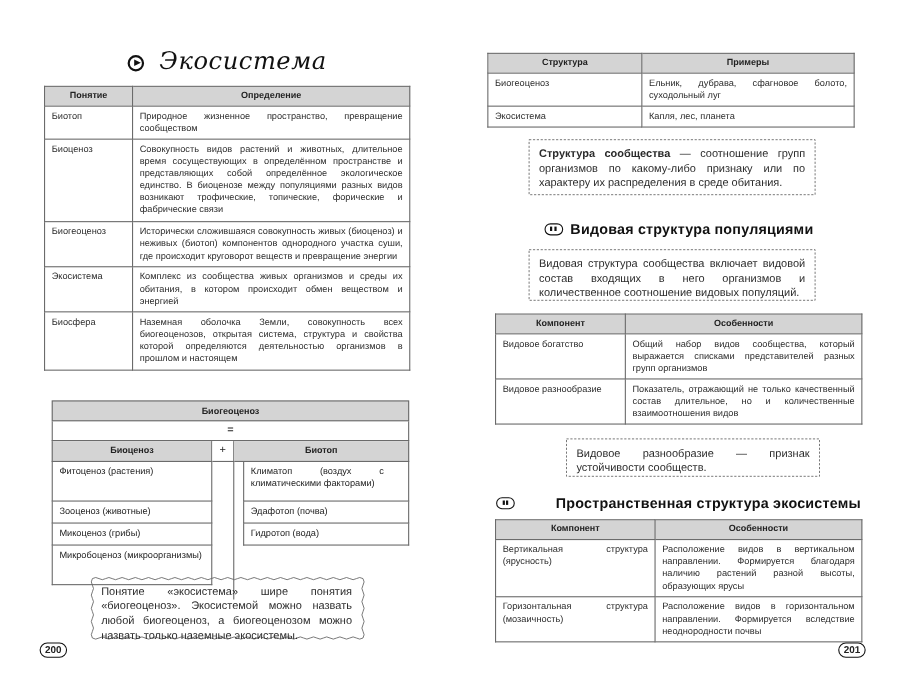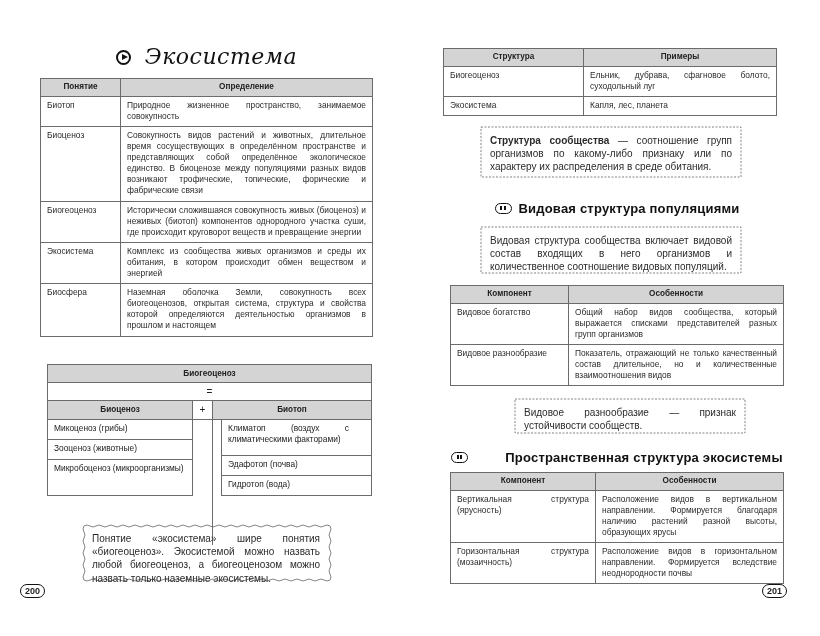--- a/index.html
+++ b/index.html
@@ -76,21 +76,21 @@
         <col class="c1">
         <col>
       </colgroup>
     <tbody>
         <tr>
       <th>Понятие</th>
       <th>Определение</th>
     </tr>
     <tr>
       <td>Биотоп</td>
-      <td class="just">Природное жизненное пространство, занимаемое совокупность</td>
+      <td class="just">Природное жизненное пространство, превращение сообществом</td>
     </tr>
     <tr>
       <td>Биоценоз</td>
       <td class="just">Совокупность видов растений и животных, длительное время сосуществующих в определённом пространстве и представляющих собой определённое экологическое единство. В биоценозе между популяциями разных видов возникают трофические, топические, форические и фабрические связи</td>
     </tr>
     <tr>
       <td>Биогеоценоз</td>
       <td class="just">Исторически сложившаяся совокупность живых (биоценоз) и неживых (биотоп) компонентов однородного участка суши, где происходит круговорот веществ и превращение энергии</td>
     </tr>
     <tr>
@@ -107,41 +107,42 @@
   <div class="bio-wrap">
     <div class="bio-head">Биогеоценоз</div>
     <div class="bio-eq">=</div>
     <div class="bio-sub">
       <div class="left">Биоценоз</div>
       <div class="plus">+</div>
       <div class="right">Биотоп</div>
     </div>
     <div class="bio-body">
       <div class="bio-left">
+        <div style="height:36px">Фитоценоз (растения)</div>
+        <div style="height:20px">Зооценоз (животные)</div>
         <div style="height:20px">Микоценоз (грибы)</div>
-        <div style="height:20px">Зооценоз (животные)</div>
         <div class="just" style="height:36px; text-align:justify">Микробоценоз (микроорганизмы)</div>
       </div>
       <div class="bio-plus-col"></div>
       <div class="bio-right">
         <div style="height:36px; text-align:justify; border-top:none">Климатоп (воздух с климатическими факторами)</div>
         <div style="height:20px">Эдафотоп (почва)</div>
         <div style="height:20px">Гидротоп (вода)</div>
       </div>
     </div>
   </div>
 
   <div class="wavy" style="left:82px; top:524px; width:248px; height:58px;">
     <svg viewBox="0 0 248 58" preserveAspectRatio="none">
       <path d="M2,2 q3,-2 6,0 t6,0 t6,0 t6,0 t6,0 t6,0 t6,0 t6,0 t6,0 t6,0 t6,0 t6,0 t6,0 t6,0 t6,0 t6,0 t6,0 t6,0 t6,0 t6,0 t6,0 t6,0 t6,0 t6,0 t6,0 t6,0 t6,0 t6,0 t6,0 t6,0 t6,0 t6,0 t6,0 t6,0 t6,0 t6,0 t6,0 t6,0 t6,0 t6,0 t6,0 q2,3 0,6 t0,6 t0,6 t0,6 t0,6 t0,6 t0,6 t0,6 t0,6 M2,2 q-2,3 0,6 t0,6 t0,6 t0,6 t0,6 t0,6 t0,6 t0,6 t0,6 q3,2 6,0 t6,0 t6,0 t6,0 t6,0 t6,0 t6,0 t6,0 t6,0 t6,0 t6,0 t6,0 t6,0 t6,0 t6,0 t6,0 t6,0 t6,0 t6,0 t6,0 t6,0 t6,0 t6,0 t6,0 t6,0 t6,0 t6,0 t6,0 t6,0 t6,0 t6,0 t6,0 t6,0 t6,0 t6,0 t6,0 t6,0 t6,0 t6,0 t6,0 t6,0" fill="none" stroke="#666" stroke-width="0.8"></path>
     </svg>
     <div class="inner">Понятие «экосистема» шире понятия «биогеоценоз». Экосистемой можно назвать любой биогеоценоз, а биогеоценозом можно назвать только наземные экосистемы.</div>
   </div>
 
-  <div class="pagenum" style="left:20px; top:584px;">200</div>
+  <div class="pagenum" style="left:36px; top:584px;">200</div>
 </div>
 
 <div class="page page-right">
 
   <table class="t2 thick">
     <colgroup>
         <col class="c1">
         <col>
       </colgroup>
     <tbody>

